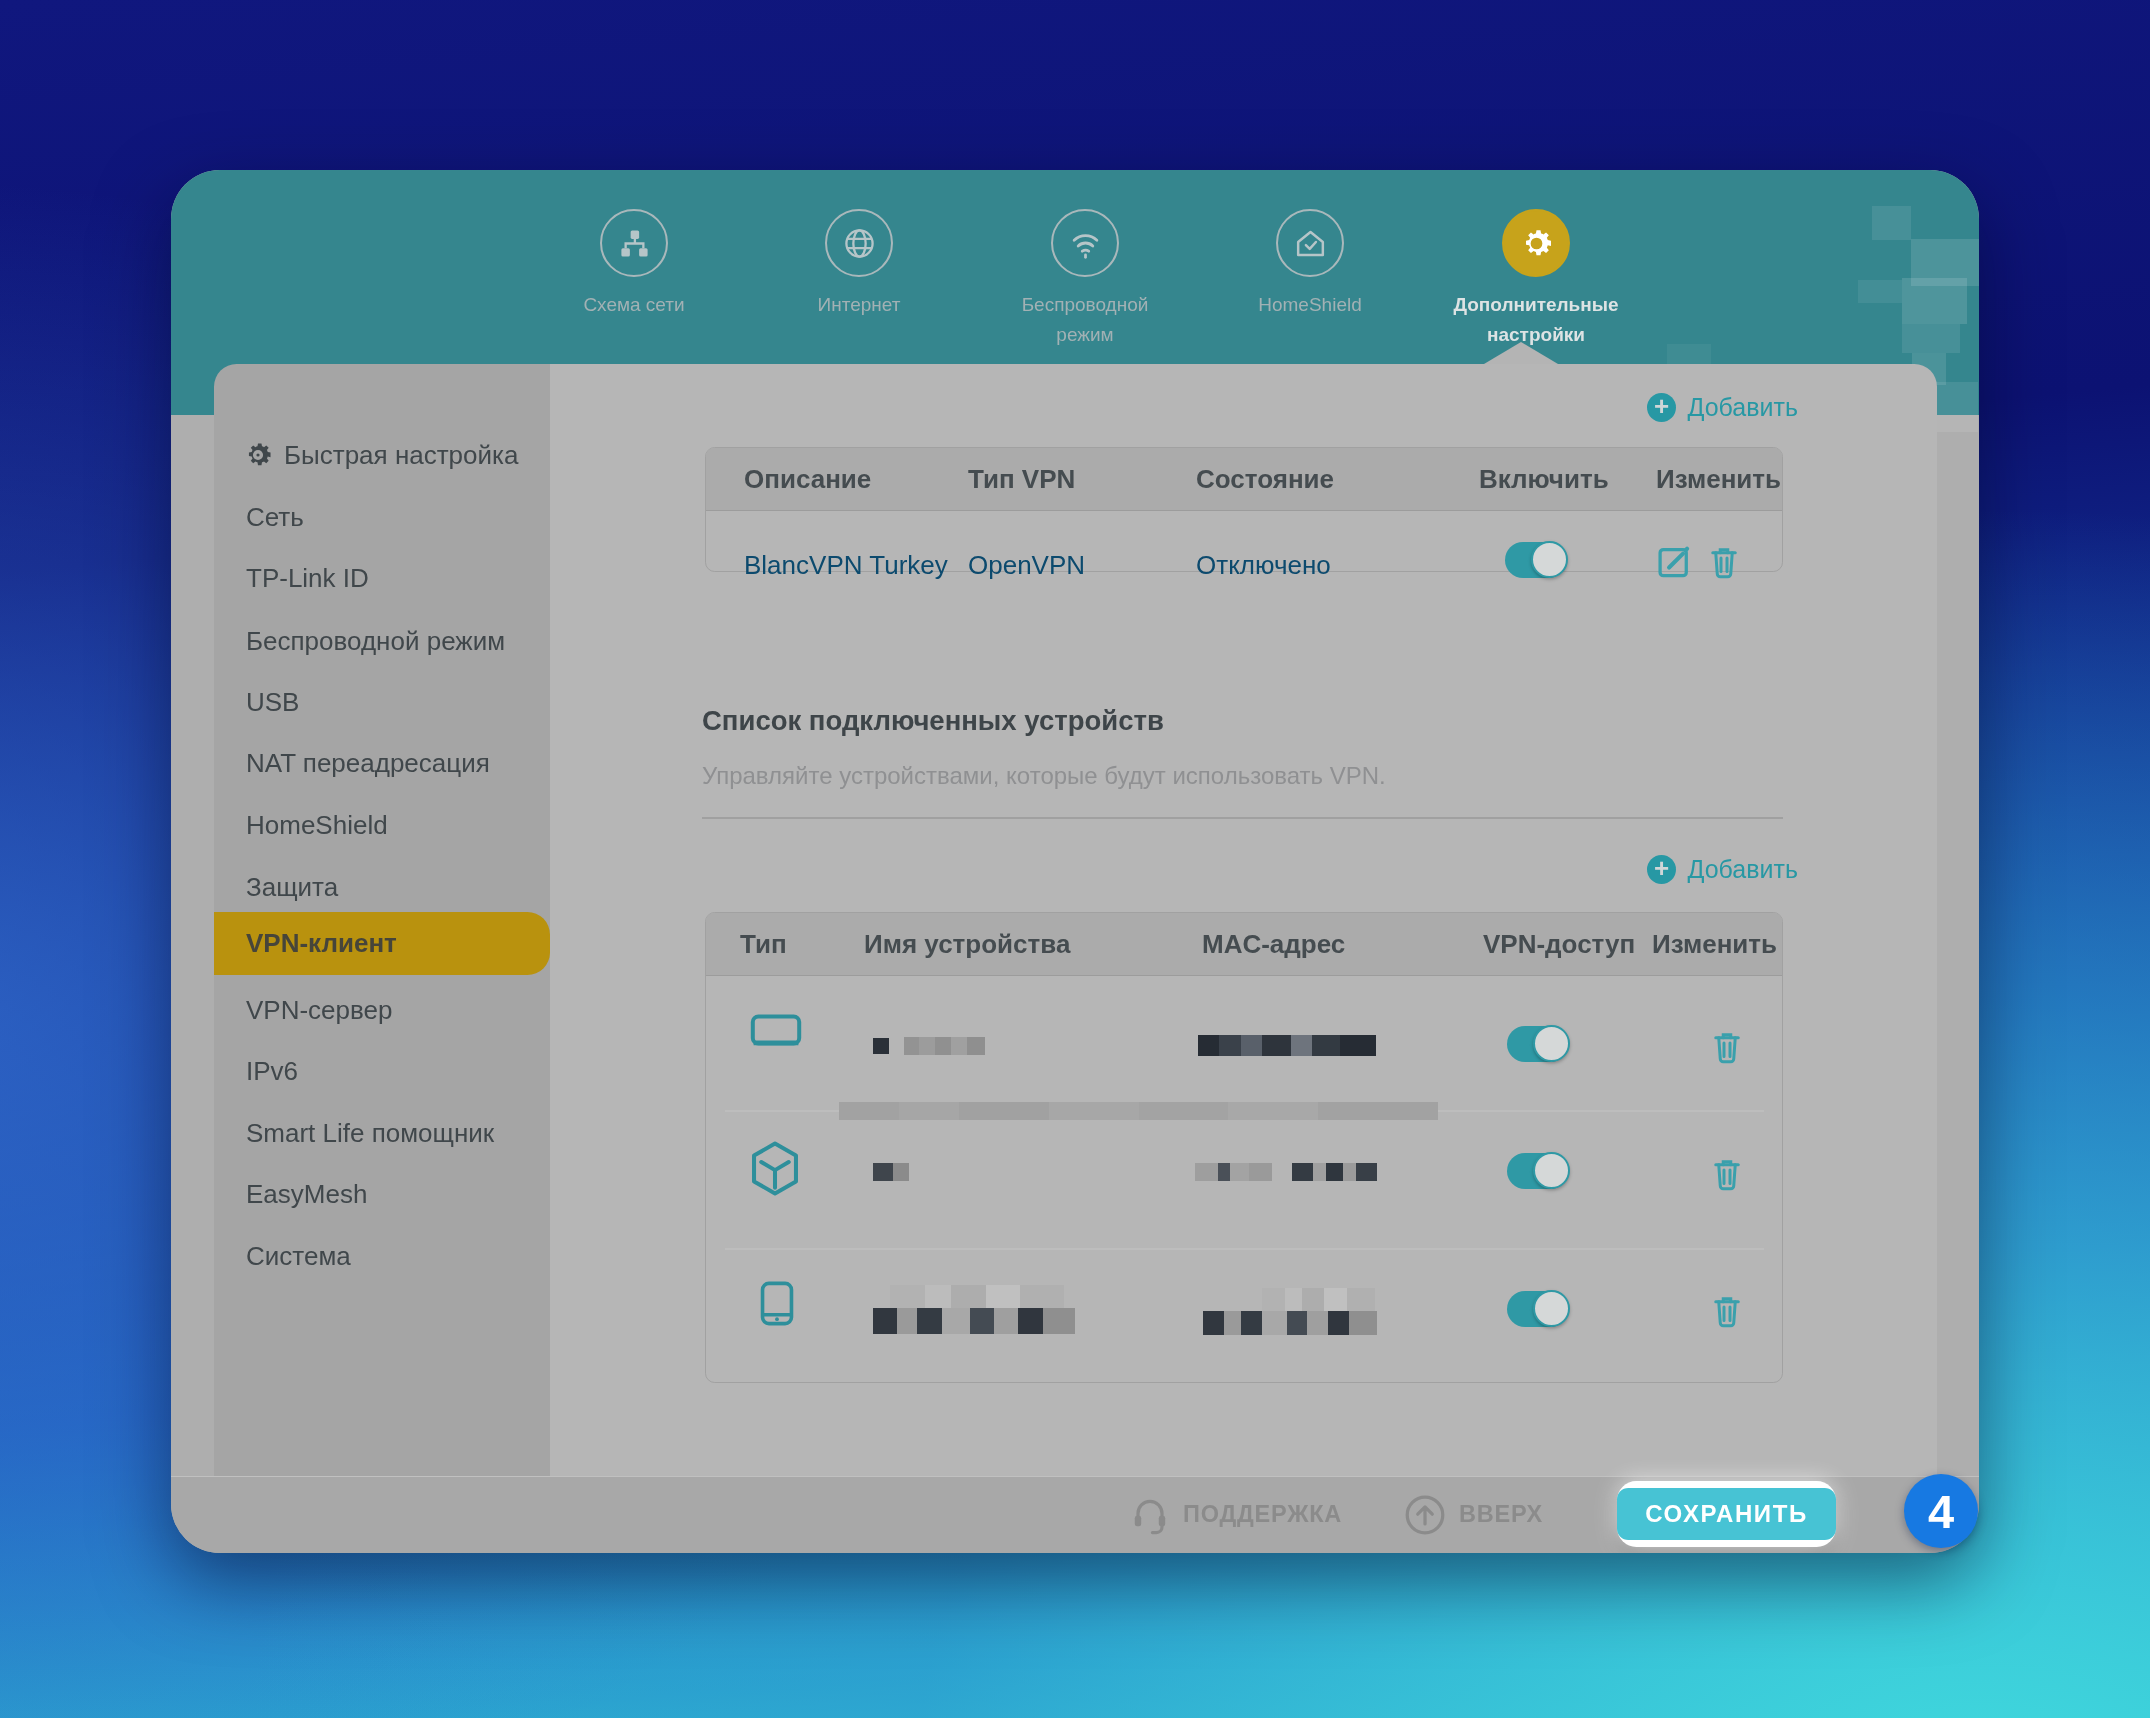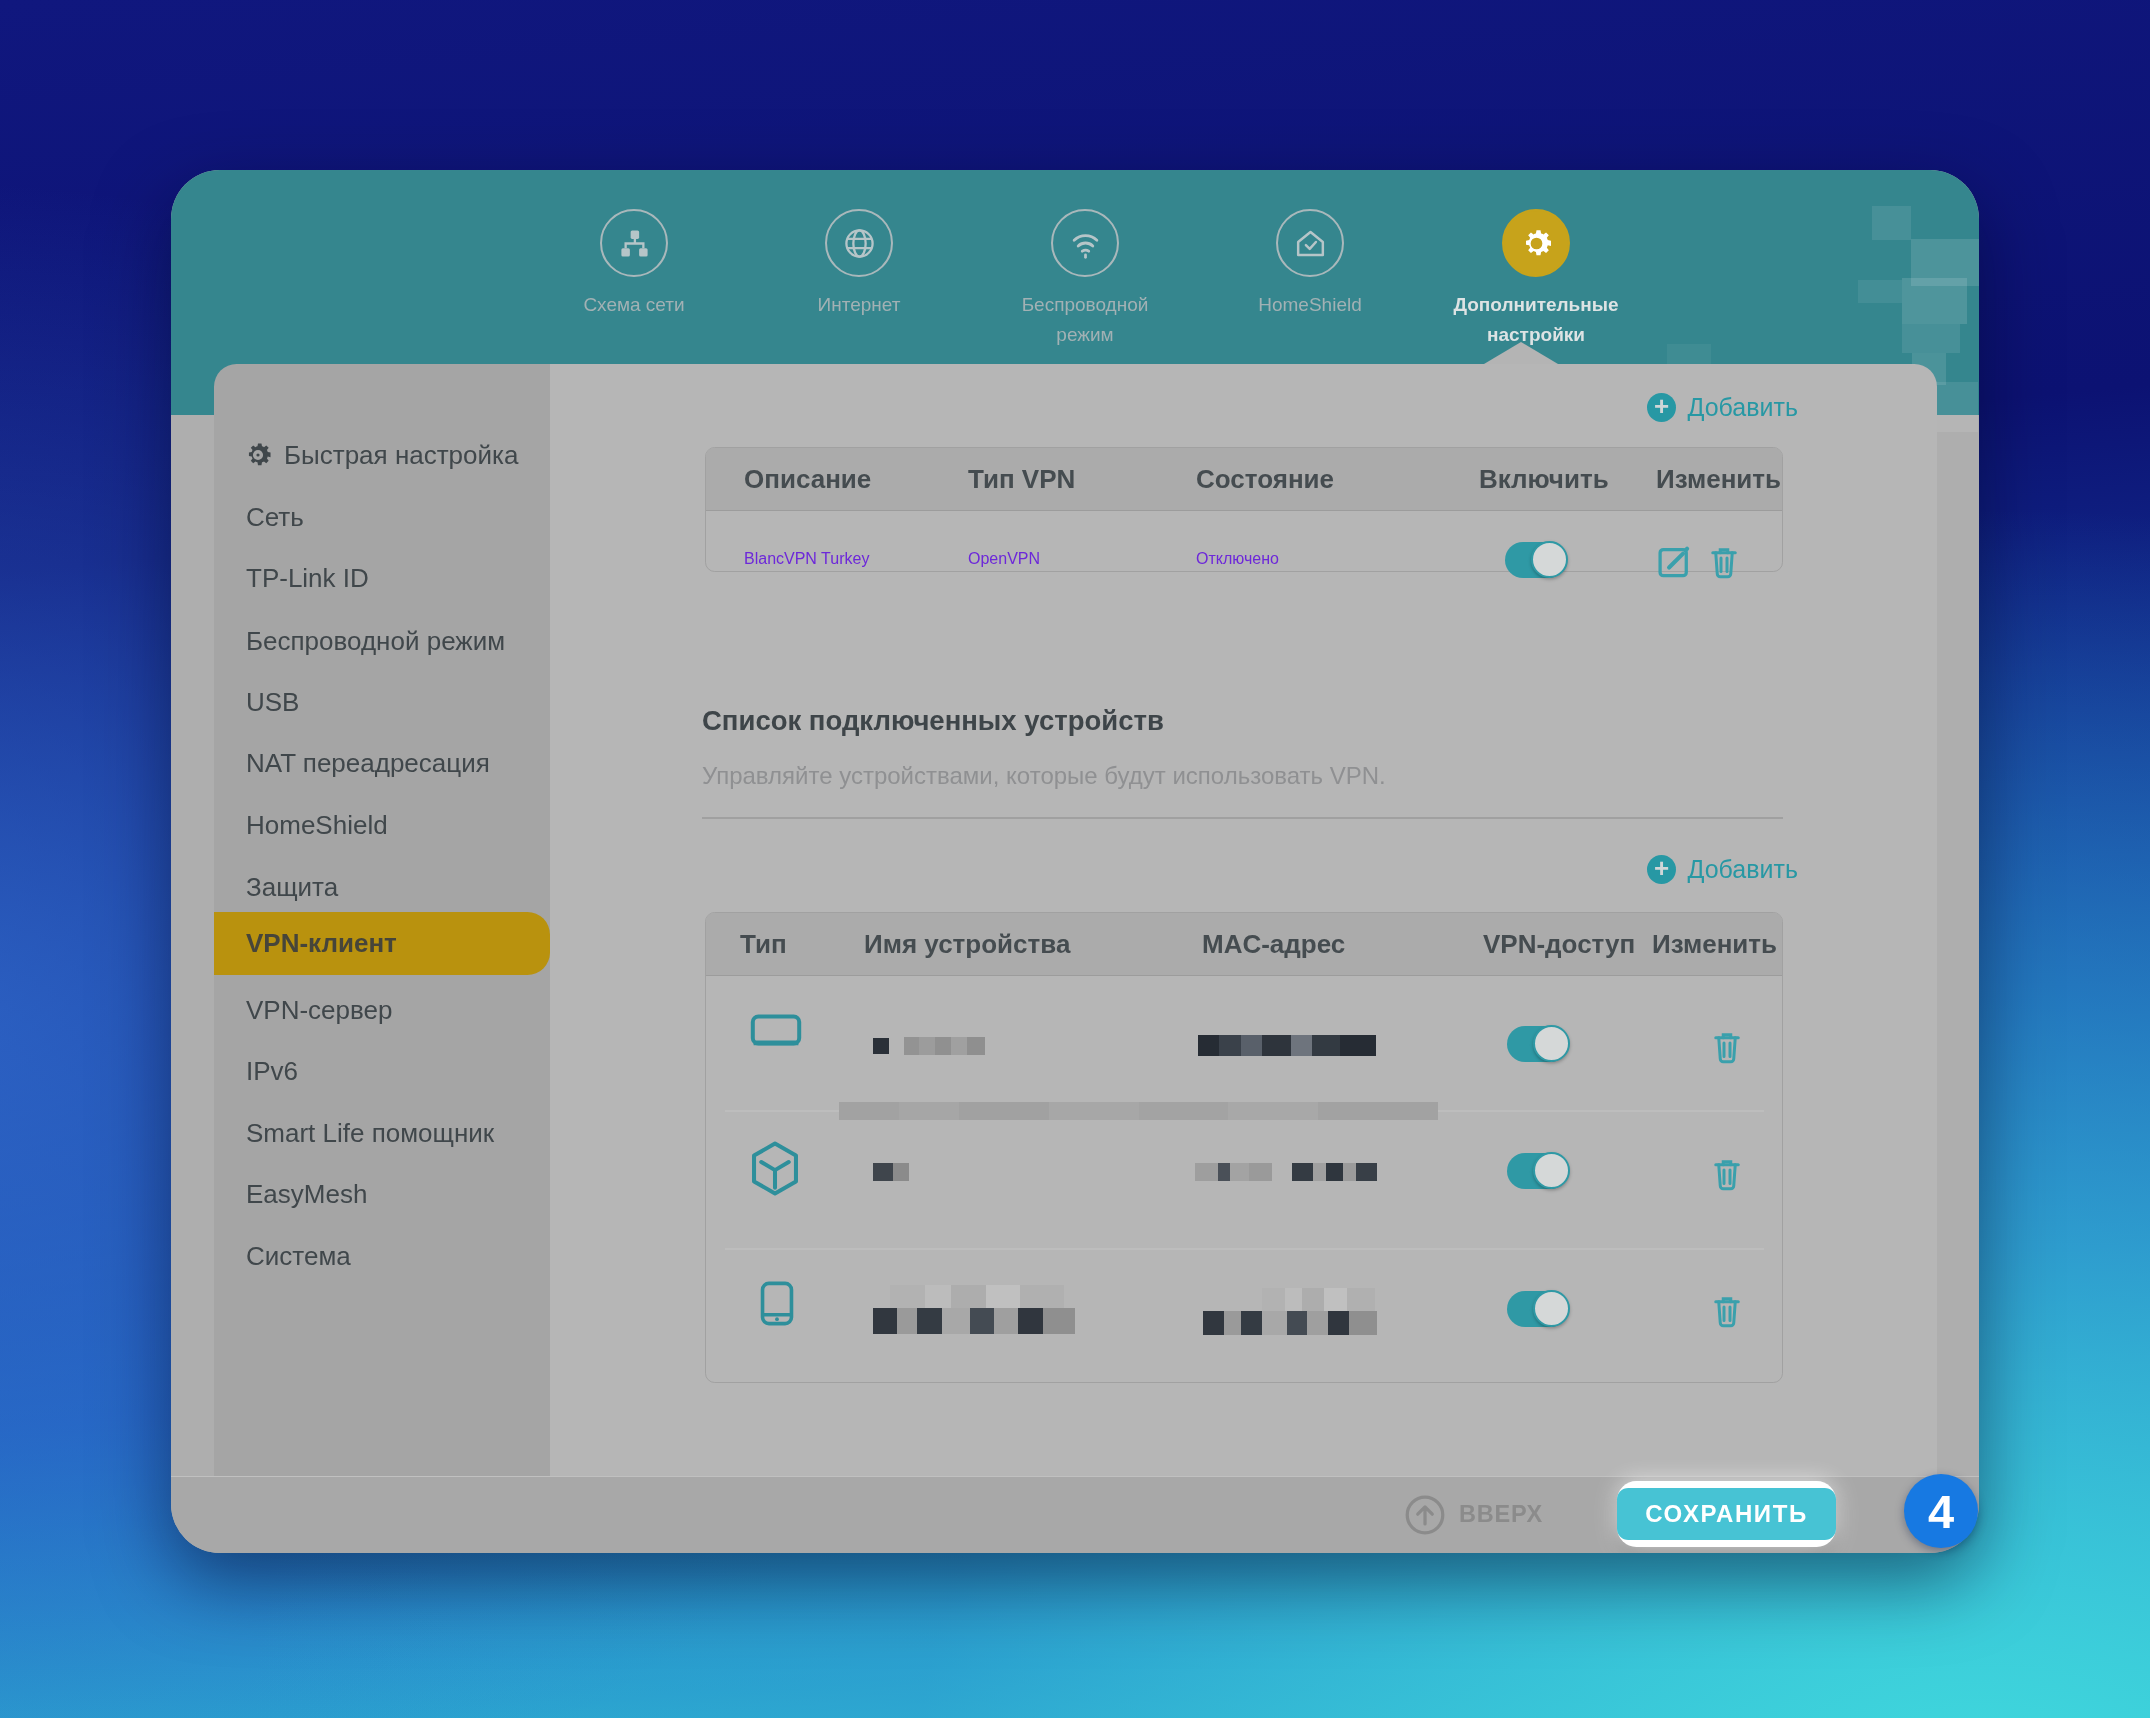--- a/index.html
+++ b/index.html
@@ -35,21 +35,21 @@
   .addlink{position:absolute;display:flex;align-items:center;gap:11.3px;cursor:pointer;}
   .plus-circ{width:29px;height:29px;border-radius:50%;background:#2798a4;color:#cfd6d7;
     display:flex;align-items:center;justify-content:center;}
   .plus-circ::before{content:"+";font-size:26px;font-weight:bold;line-height:1;margin-top:-2.4px;}
   .addlabel{font-size:25px;color:#2798a4;}
   .tbl{position:absolute;left:155px;width:1078px;border:1.6px solid #a1a1a1;border-radius:9.7px;
     box-sizing:border-box;}
   .thead{position:absolute;left:0;top:0;width:100%;height:63px;background:#ababab;
     border-bottom:1.6px solid #9c9c9c;border-radius:8px 8px 0 0;box-sizing:border-box;}
   .th{position:absolute;top:0;height:63px;line-height:63px;font-size:26px;font-weight:bold;color:#454c50;}
-  .cell{position:absolute;font-size:16px;color:#6d28d9;}
+  .cell{position:absolute;font-size:26px;color:#0c4a6e;}
   .toggle{position:absolute;width:61px;height:36px;border-radius:18px;background:#2f99a5;cursor:pointer;}
   .knob{position:absolute;right:-1.6px;top:-0.8px;width:37px;height:37px;border-radius:50%;
     background:#d5d8d8;border:2.4px solid #2f99a5;box-sizing:border-box;box-shadow:0 1.6px 3.2px rgba(0,0,0,.25);}
   .iconbtn{position:absolute;width:36px;height:36px;cursor:pointer;}
   .rowline{position:absolute;left:19.4px;width:1039px;height:1.6px;background:#bdbdbd;}
   .px{position:absolute;}
   .px-light{background:linear-gradient(90deg,#939393 0 18%,#9c9c9c 18% 38%,#909090 38% 58%,#a0a0a0 58% 78%,#8f8f8f 78% 100%);}
   .px-dark{background:linear-gradient(90deg,#262c34 0 12%,#3a414a 12% 24%,#59606a 24% 36%,#2e343c 36% 52%,#6e747d 52% 64%,#333a42 64% 80%,#262c34 80% 100%);}
   .px-chip{background:#2a3038;}
   .px-chip2{background:linear-gradient(90deg,#3f454c 0 55%,#8b8b8b 55% 100%);}
@@ -328,20 +328,31 @@
                 <path d="M19 13V9h10v4"></path>
               <path d="M13 13l2 28a4 4 0 0 0 4 4h10a4 4 0 0 0 4-4l2-28"></path>
               <path d="M20 20v18M28 20v18"></path>
             </svg>
           </div>
         </div>
       </div>
     </div>
 
     <div class="footer">
+      <div class="foot-link" style="left:959px;">
+        <span>
+          <svg width="40" height="40" viewBox="0 0 50 50" fill="none" stroke="#8b8b8b" stroke-width="4" stroke-linecap="round">
+            <path d="M10 30v-7a15 15 0 0 1 30 0v7"></path>
+            <rect x="6" y="26" width="8" height="13" rx="3" fill="#8b8b8b" stroke="none"></rect>
+            <rect x="36" y="26" width="8" height="13" rx="3" fill="#8b8b8b" stroke="none"></rect>
+            <path d="M40 38v2a7 7 0 0 1-7 7h-5"></path>
+          </svg>
+        </span>
+        <span class="foot-txt">ПОДДЕРЖКА</span>
+      </div>
       <div class="foot-link" style="left:1233px;">
         <span>
           <svg width="42" height="42" viewBox="0 0 52 52" fill="none" stroke="#8b8b8b" stroke-width="4" stroke-linecap="round" stroke-linejoin="round">
             <circle cx="26" cy="26" r="22"></circle>
             <path d="M26 37V17M17 25l9-9 9 9"></path>
           </svg>
         </span>
         <span class="foot-txt">ВВЕРХ</span>
       </div>
       <div class="savewrap">

